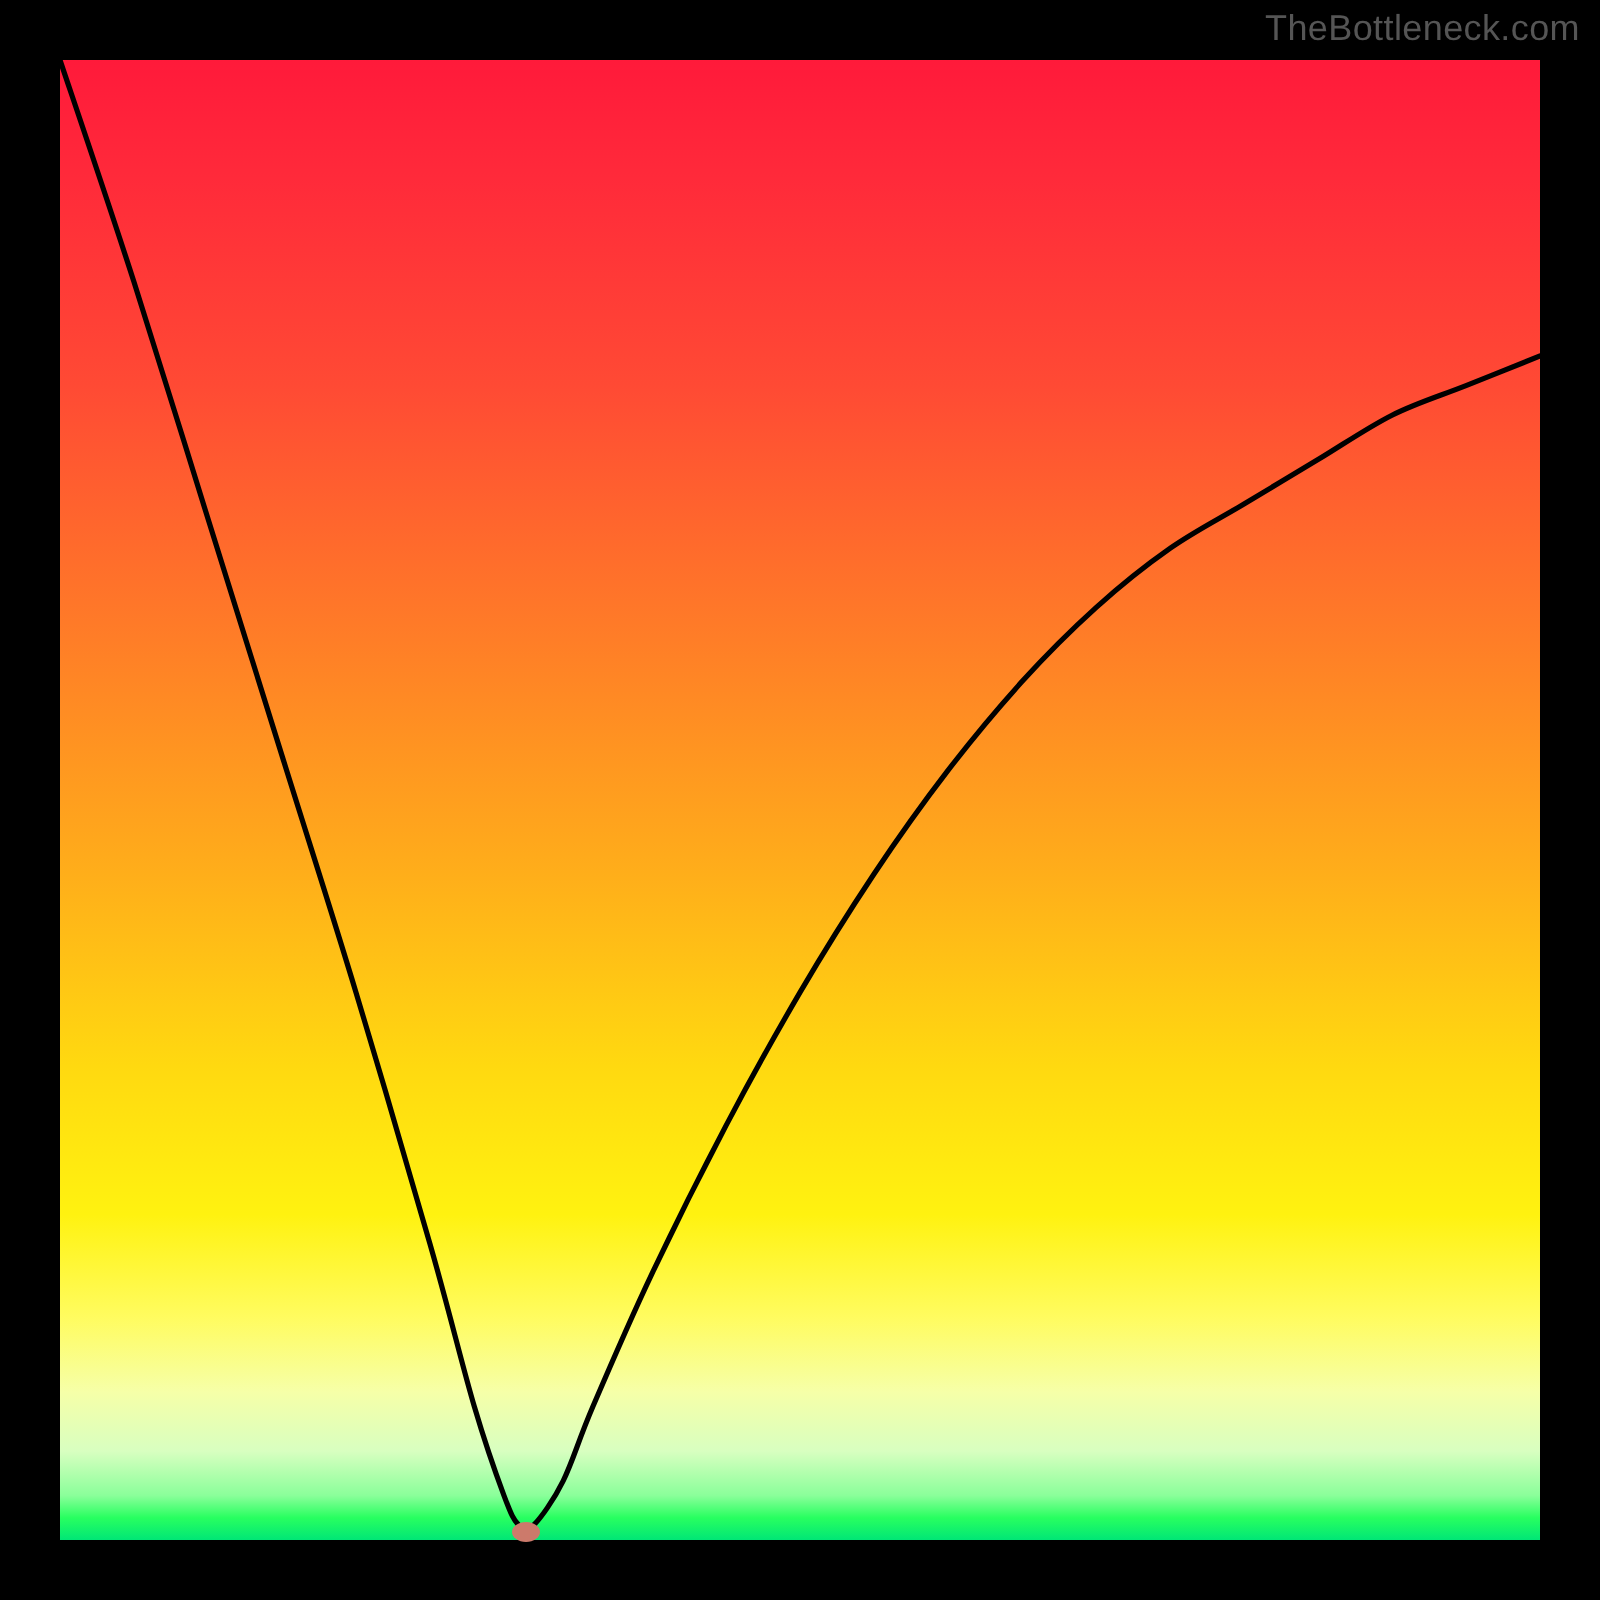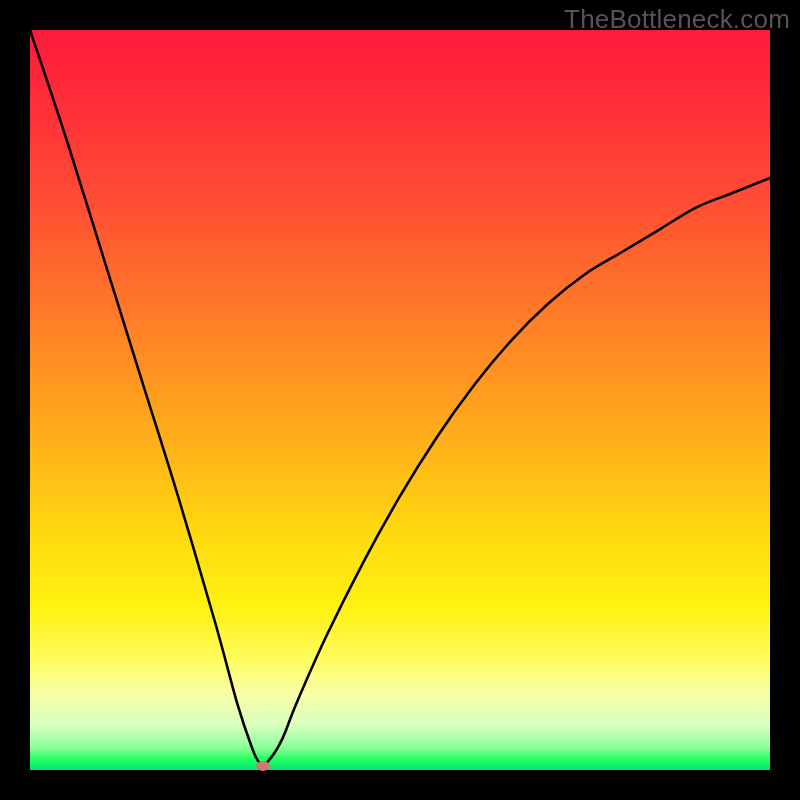--- a/index.html
+++ b/index.html
@@ -9,21 +9,21 @@
     background: #000;
     position: relative;
     font-family: Arial, Helvetica, sans-serif;
     overflow: hidden;
   }
   .watermark {
     position: absolute;
     top: 4px;
     right: 10px;
     color: #555;
-    font-size: 26px;
+    font-size: 18px;
     font-weight: 500;
     z-index: 5;
     letter-spacing: 0.2px;
   }
   .plot-area {
     position: absolute;
     left: 30px;
     top: 30px;
     width: 740px;
     height: 740px;

